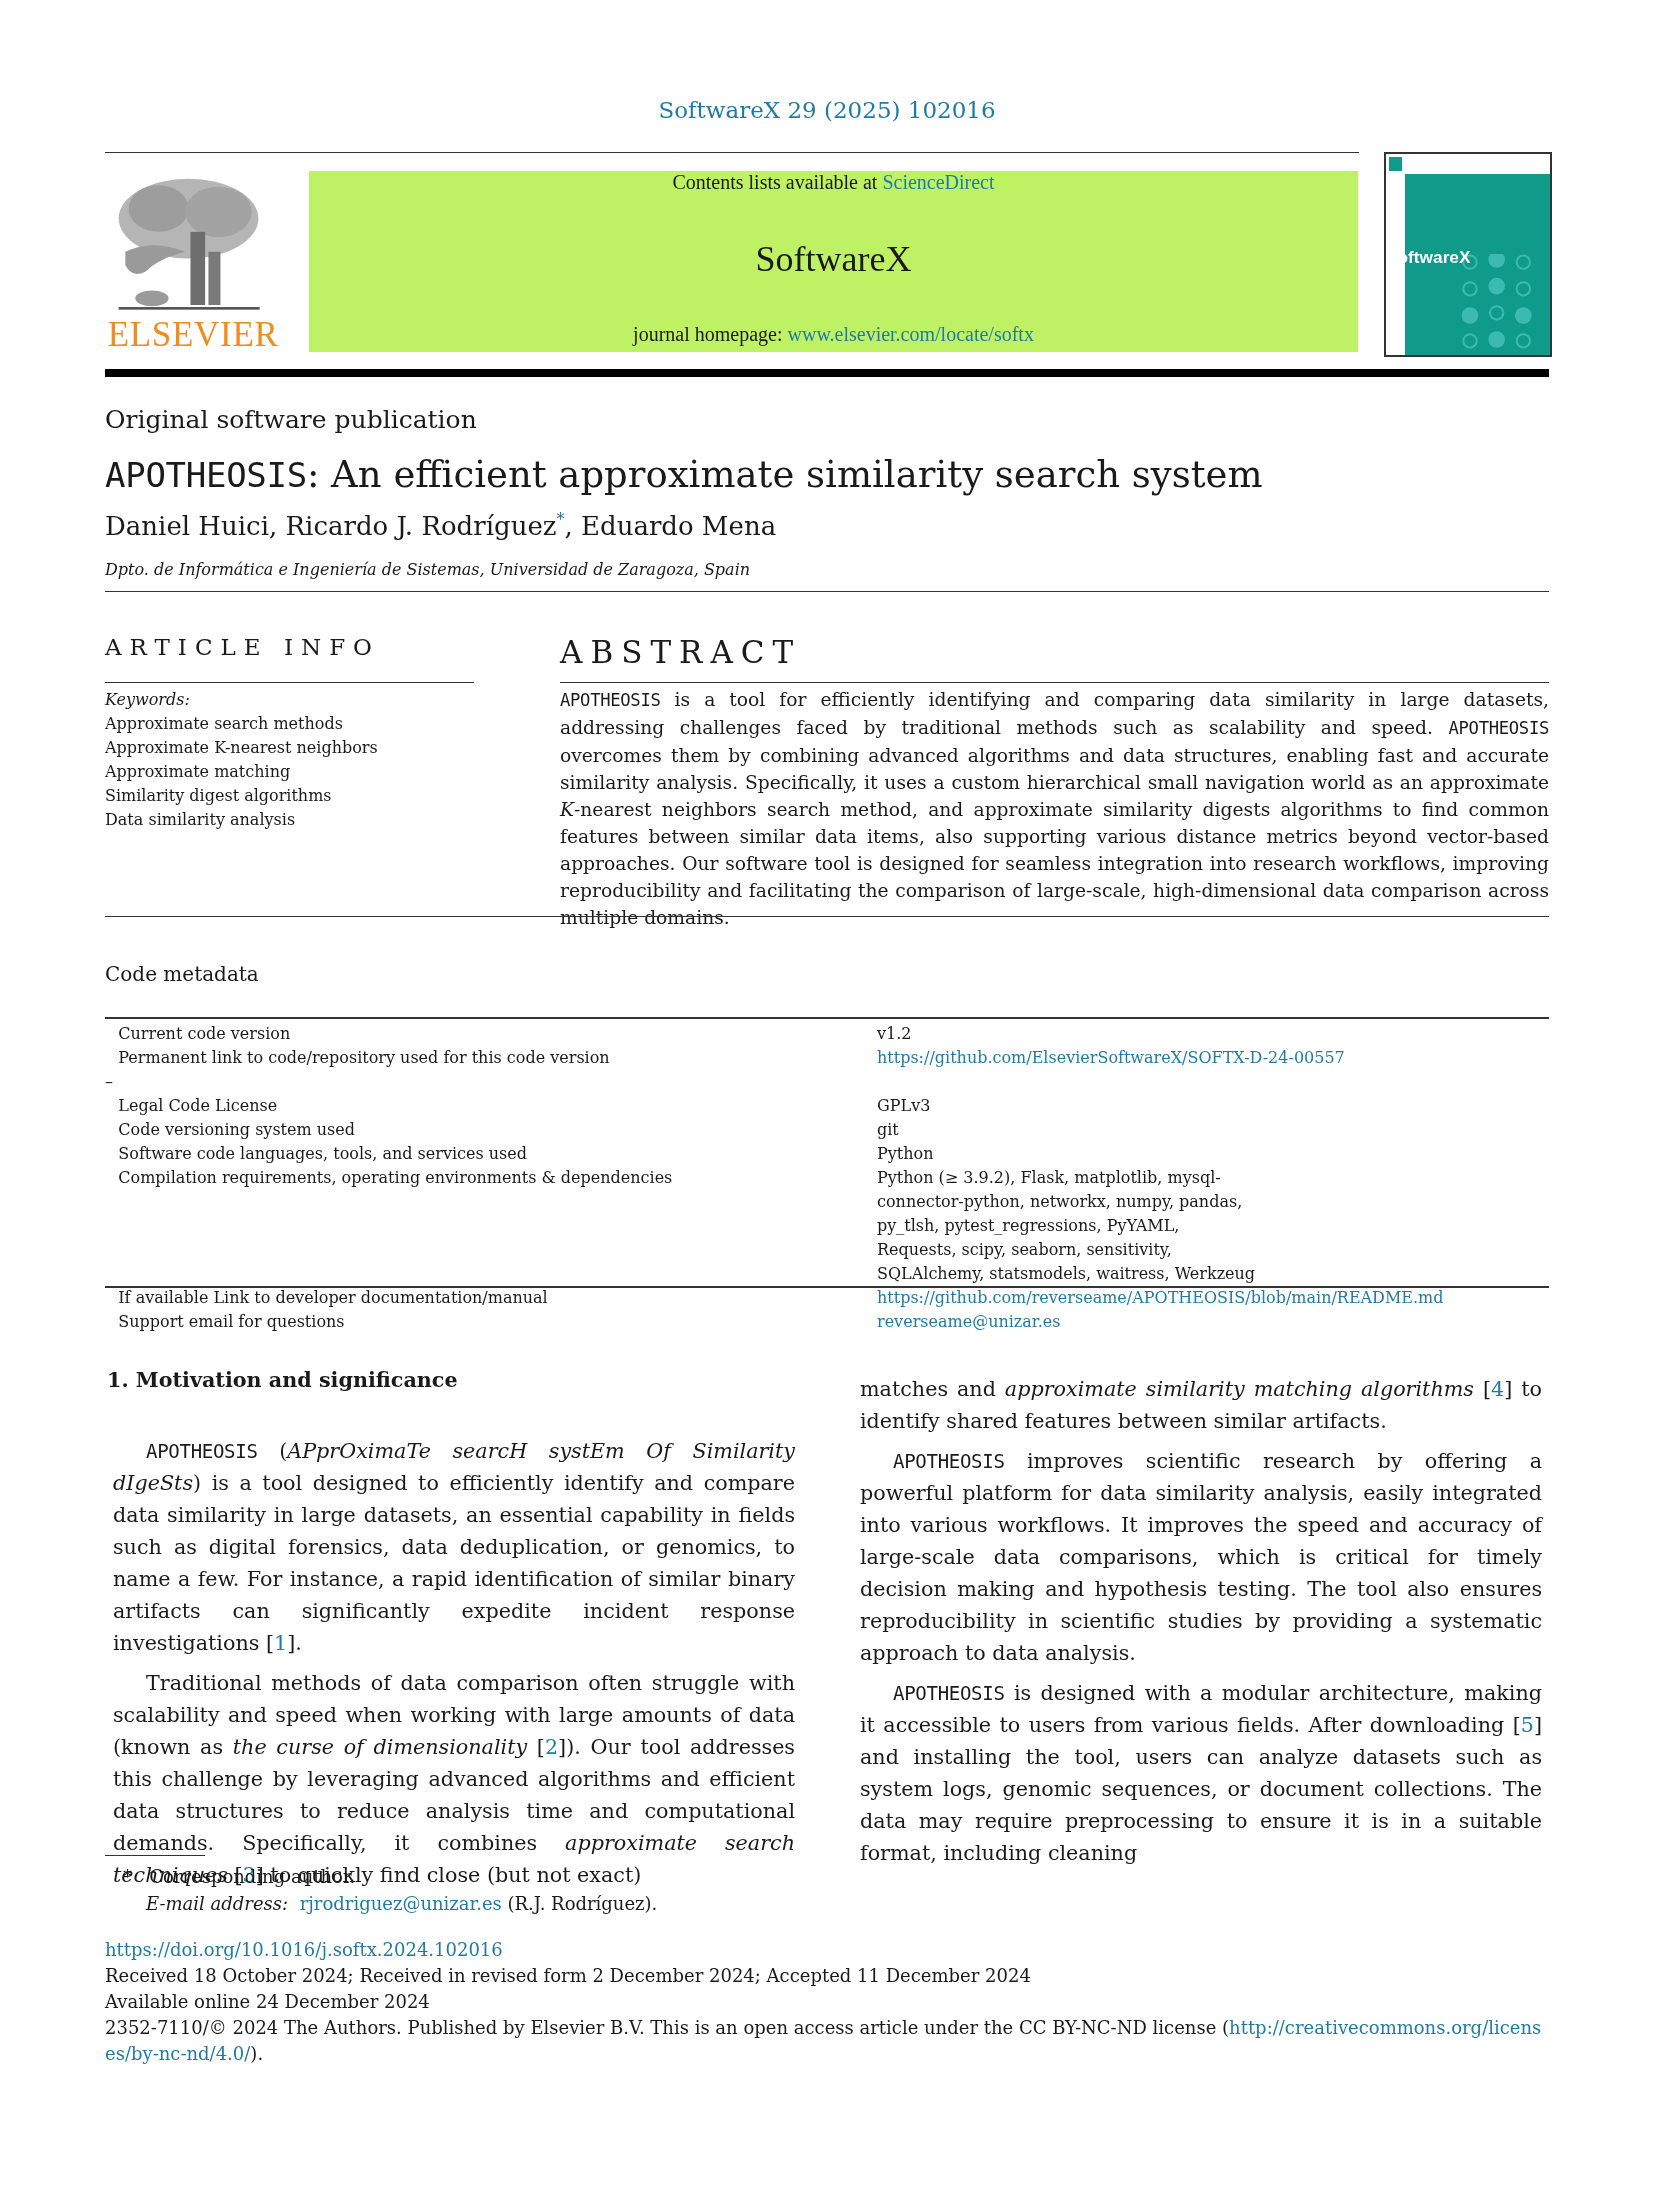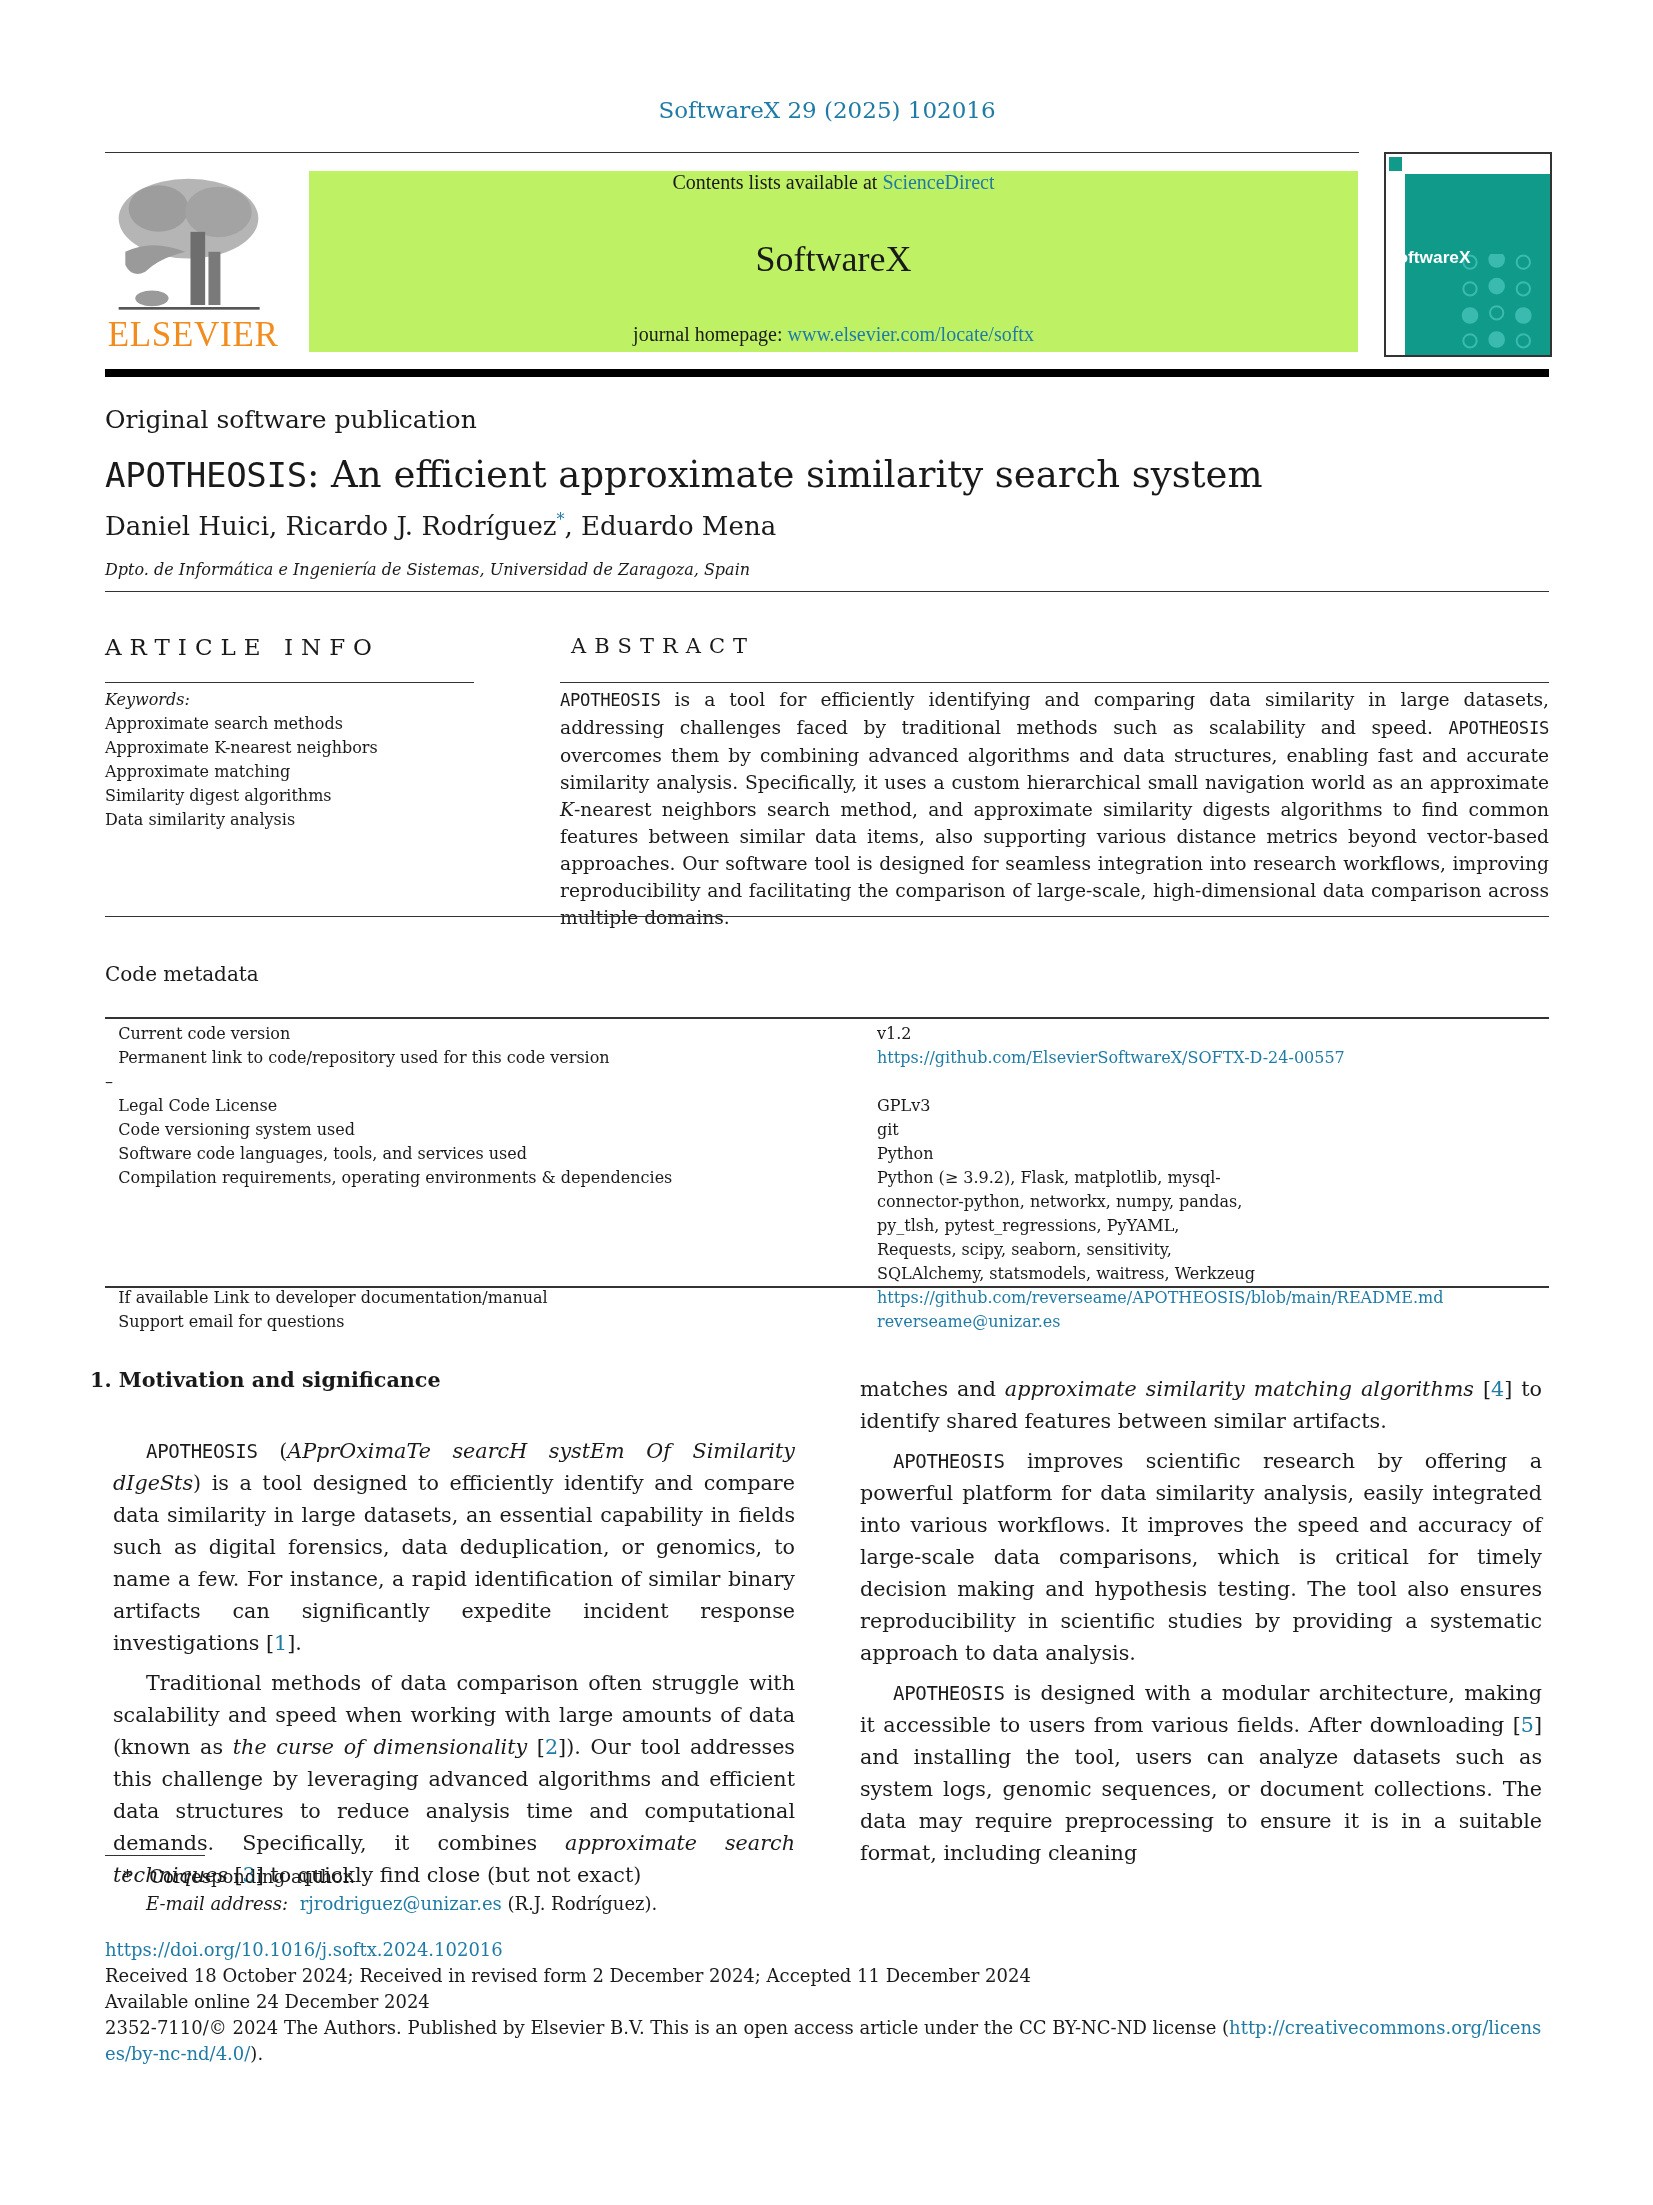--- a/index.html
+++ b/index.html
@@ -26,34 +26,34 @@
 
   #pub-type { top:405px; left:105px; font-size:25px; }
   #title { top:453px; left:105px; font-size:37px; }
   #authors { top:510px; left:105px; font-size:26px; }
   #affil { top:560px; left:105px; font-size:16px; font-style:italic; }
   #rule-1 { top:591px; left:105px; width:1444px; height:1.3px; background:#333; }
 
   #ai-head { top:634px; left:105px; font-size:23px; letter-spacing:8px; }
   #ai-rule { top:682px; left:105px; width:369px; height:1.3px; background:#333; }
   #keywords { top:688px; left:105px; font-size:16px; line-height:24px; }
-  #abs-head { top:634px; left:560px; font-size:21px; letter-spacing:8px;margin-left:11px; }
+  #abs-head { top:634px; left:560px; font-size:31px; letter-spacing:8px; }
   #abs-rule { top:682px; left:560px; width:989px; height:1.3px; background:#333; }
   #abs-body { top:686px; left:560px; width:989px; font-size:18.7px; line-height:27px; text-align:justify; }
   #rule-2 { top:916px; left:105px; width:1444px; height:1.3px; background:#333; }
 
   #cm-head { top:962px; left:105px; font-size:20px; }
   #cm-rule-top { top:1017px; left:105px; width:1444px; height:2px; background:#333; }
   #cm-table { top:1022px; left:105px; width:1444px; font-size:16px; line-height:24px; }
   .cm-row { display:flex;gap:45px; }
   .cm-k { width:727px; padding-left:13.3px; box-sizing:border-box; }
   .cm-v { flex:1; }
   #cm-rule-bot { top:1286px; left:105px; width:1444px; height:2px; background:#333; }
 
-  #sec1-head { top:1368px; left:90px; font-size:20.7px; font-weight:bold;text-align:right; }
+  #sec1-head { top:1368px; left:107px; font-size:20.7px; font-weight:bold;text-align:right; }
   .col { width:698px; font-size:20.7px; line-height:32px; text-align:justify; }
   #col-left { top:1427px; left:105px; }
   #col-right { top:1365px; left:852px; }
   .para { text-indent:33px; margin:8px; }
   .noindent { text-indent:0; }
 
   #fn-rule { top:1855px; left:105px; width:100px; height:1.3px; background:#333; }
   #fn { top:1863px; left:123px; font-size:18px; line-height:27px; }
   #pubinfo { top:1937px; left:105px; width:1444px; font-size:18px; line-height:26px; }
 </style>

